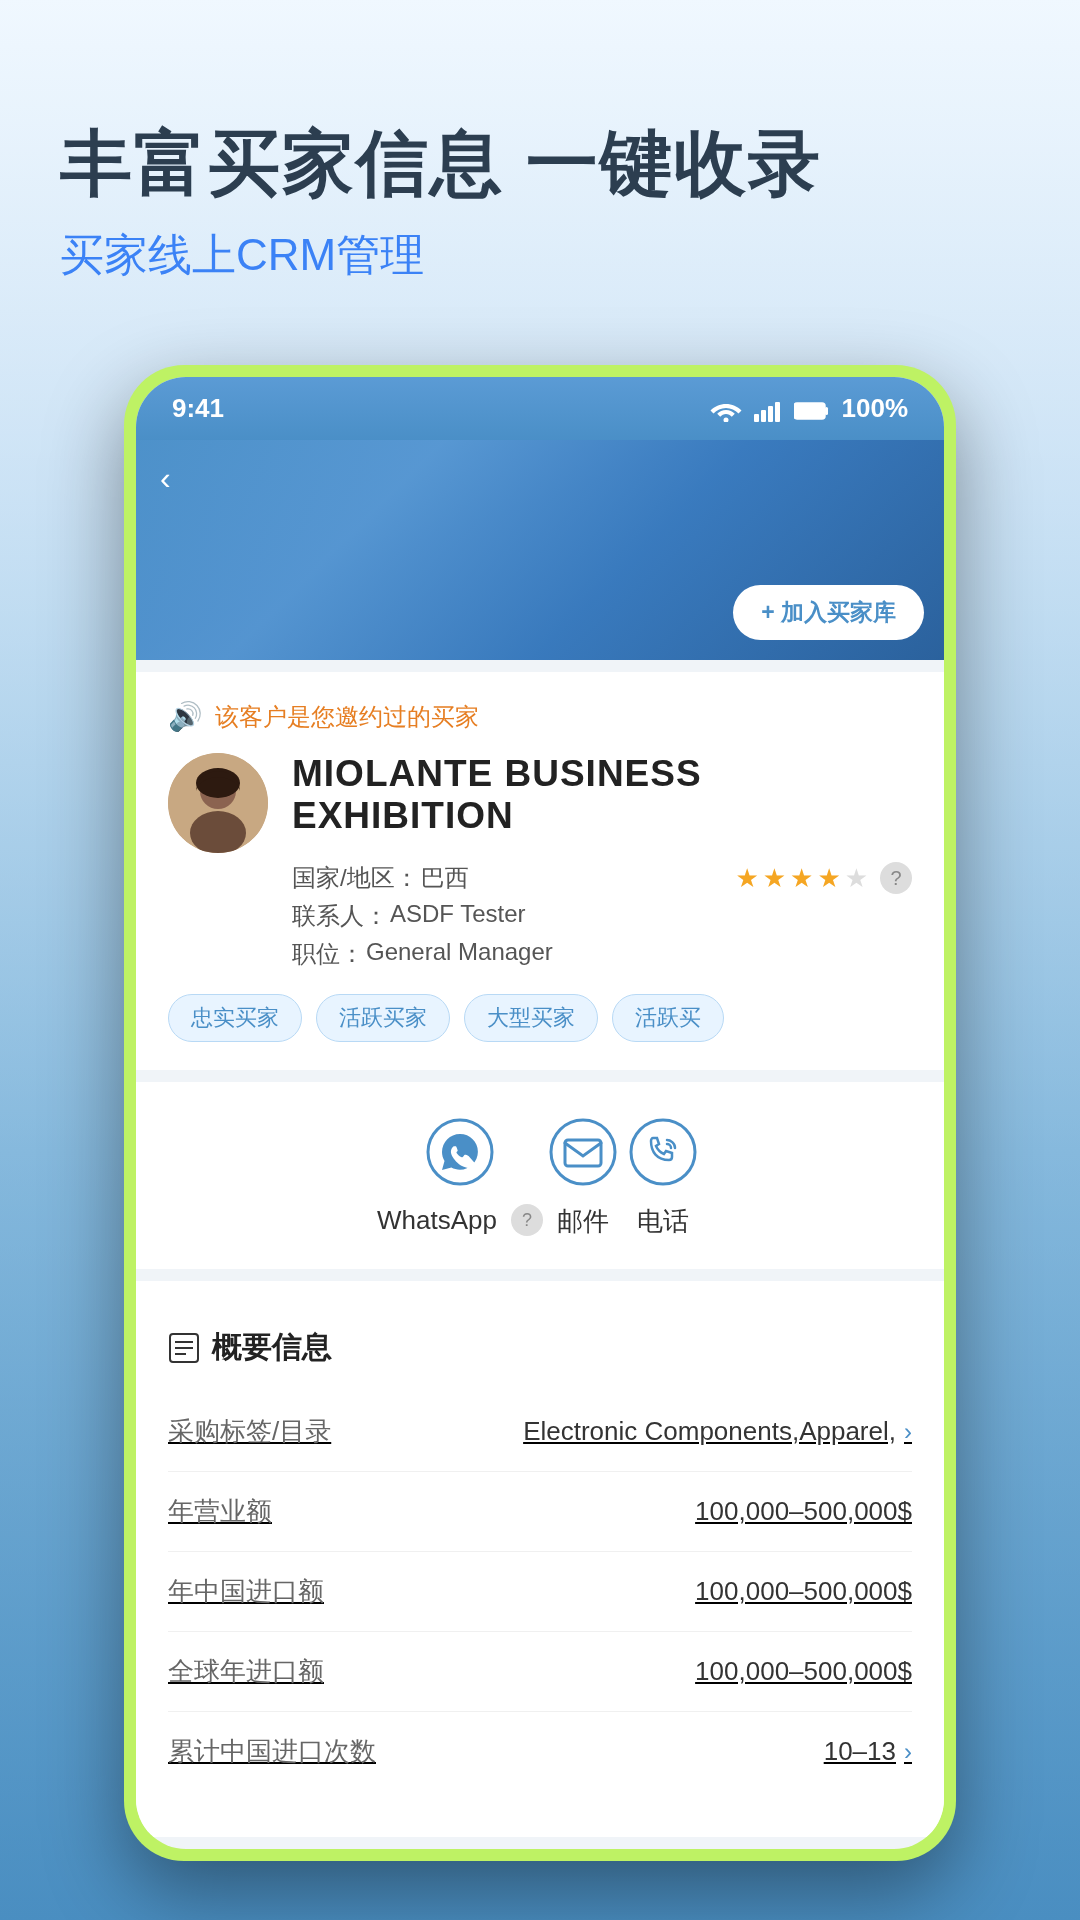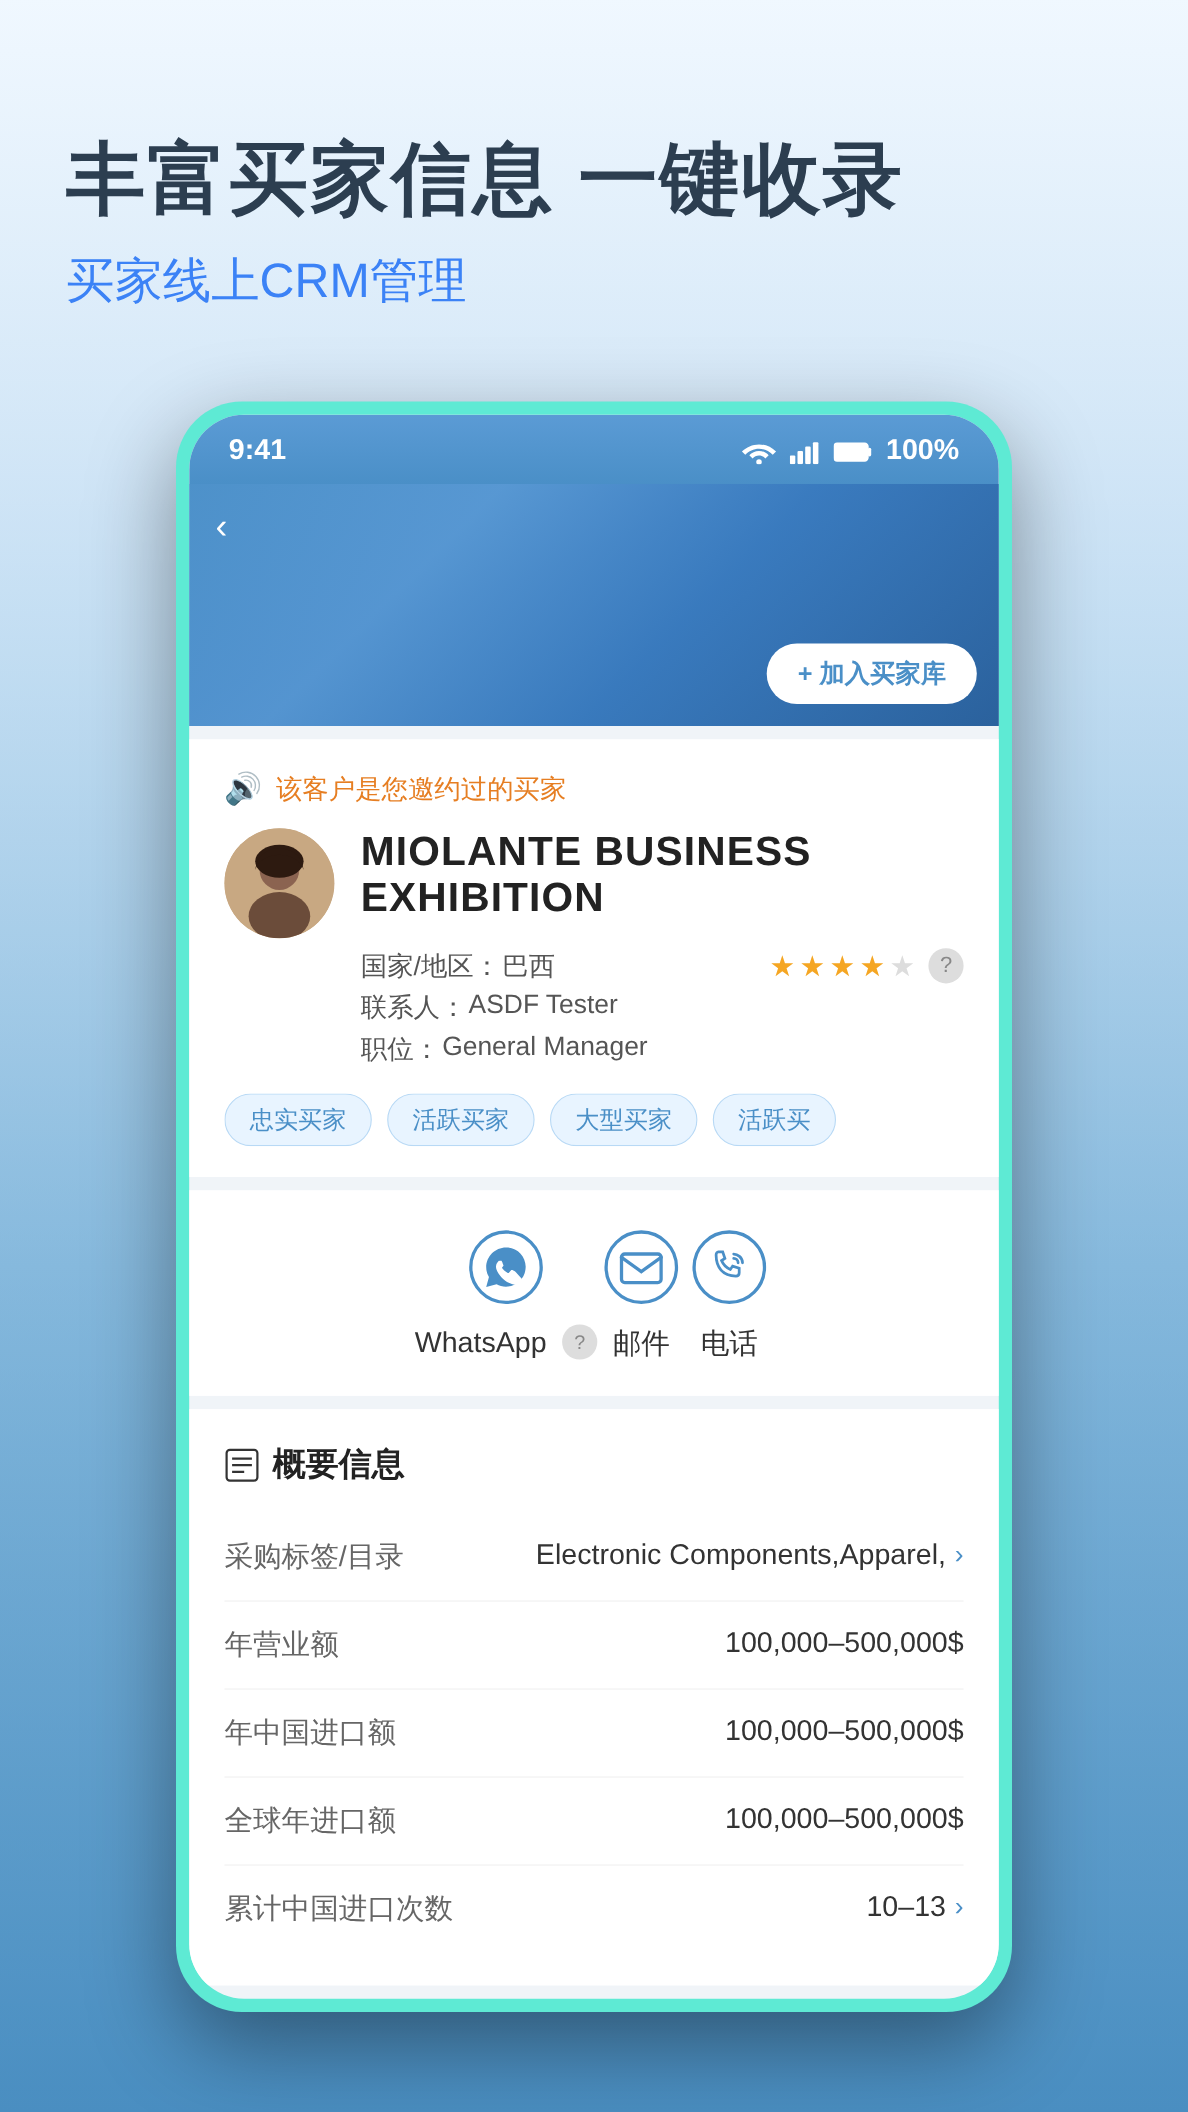--- a/index.html
+++ b/index.html
@@ -45,22 +45,22 @@
     }
 
     
     .phone-wrap {
       display: flex;
       justify-content: center;
       margin-top: 20px;
     }
 
     .phone {
-      width: 760px;
-      background: #5eead4;
+      width: 832px;
+      background: #bef264;
       border-radius: 60px;
       padding: 12px;
       box-shadow: 0 30px 80px rgba(0,0,0,0.4);
       position: relative;
     }
 
     .phone-inner {
       background: #f0f4f8;
       border-radius: 50px;
       overflow: hidden;
@@ -262,39 +262,40 @@
       color: #333;
       display: flex;
       align-items: center;
       gap: 6px;
     }
 
     
     .info-card {
       background: white;
       margin: 12px 0;
-      padding: 30px 32px;
+      padding: 46px 32px;
     }
 
     .section-title {
       font-size: 30px;
       font-weight: 600;
       color: #222;
       margin-bottom: 24px;
       display: flex;
       align-items: center;
       gap: 12px;
     }
 
     .info-item {
       display: flex;
       justify-content: space-between;
-      align-items: flex-start;
+      align-items: center;
       padding: 22px 0;
       border-bottom: 1px solid #f0f0f0;
+      text-decoration: underline;
     }
 
     .info-item:last-child {
       border-bottom: none;
     }
 
     .info-label {
       font-size: 26px;
       color: #666;
     }

